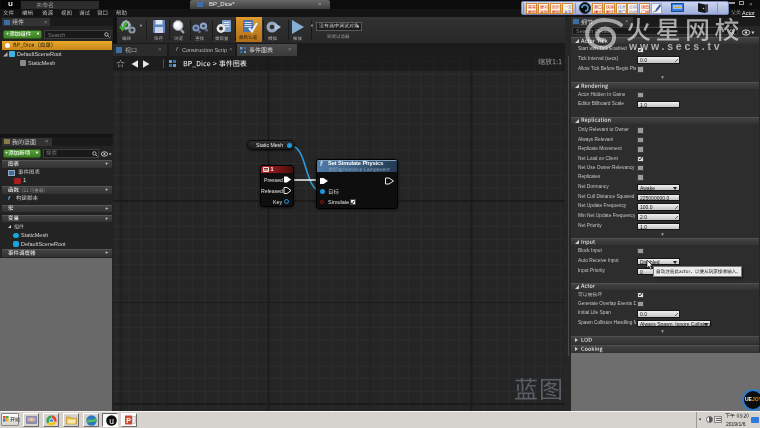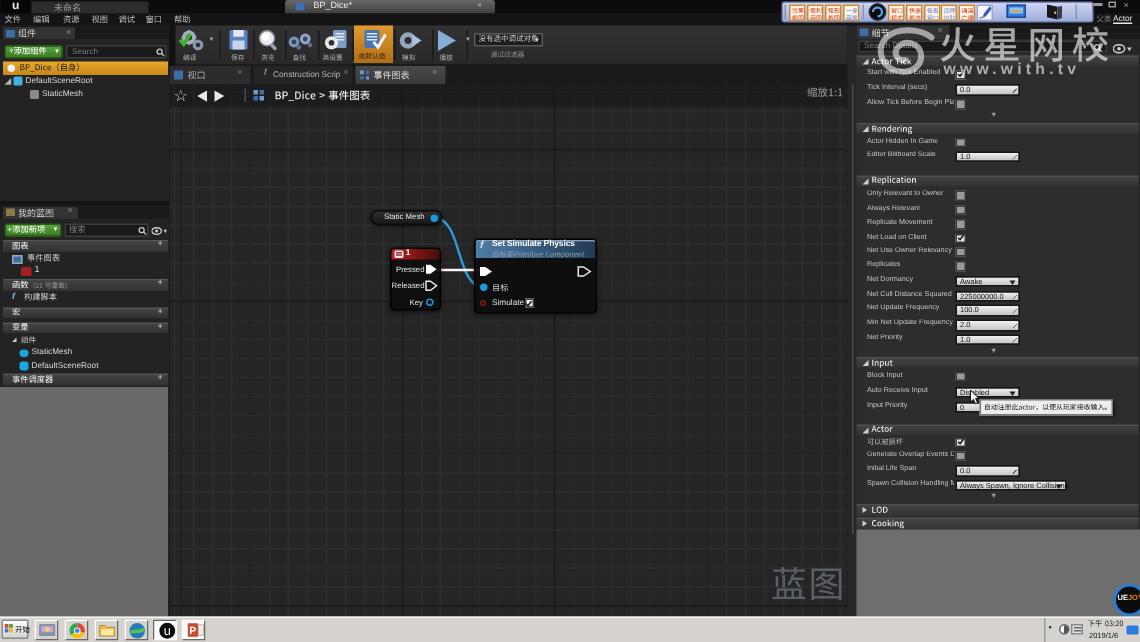--- a/index.html
+++ b/index.html
@@ -762,21 +762,21 @@
   <div class="abs" style="left:717px;top:3px;width:1px;height:10px;background:#8894c0;"></div>
 
   <svg class="abs" style="left:584px;top:18px;" width="40" height="32" viewBox="0 0 40 32">
     <path d="M37,7 C30,1 14,0 7,7 C0,14 3,26 13,29 C23,32 31,26 30,18 C29,11 20,8 15,13 C11,17 14,23 19,22" stroke="rgba(255,255,255,0.55)" stroke-width="4" fill="none" stroke-linecap="round"></path>
   </svg>
   <div class="abs" style="left:626px;top:17px;">
       <svg style="display:block;overflow:visible" width="118" height="27" viewBox="0 0 118 27">
         <path fill="rgba(255,255,255,0.62)" d="M5 5.9C4.5 8.4 3.4 11.1 1.9 12.9L4.2 14C5.8 12.2 6.7 9.2 7.3 6.6ZM20.4 5.9C19.7 8.1 18.4 11.1 17.3 13L19.4 13.9C20.5 12.1 21.9 9.3 23 6.9ZM11.2 1.1C11.1 9.9 11.5 18.3 1.1 22.1C1.7 22.6 2.5 23.5 2.8 24.1C8.2 22 10.9 18.6 12.3 14.6C14.2 19.3 17.4 22.4 22.6 23.9C22.9 23.3 23.7 22.2 24.2 21.8C18 20.3 14.8 16.4 13.3 10.5C13.8 7.5 13.8 4.3 13.8 1.1Z M35.9 7.2H48V9.1H35.9ZM35.9 3.7H48V5.5H35.9ZM33.6 1.8V10.9H35C34 13 32.4 15.1 30.6 16.4C31.2 16.8 32.1 17.5 32.6 17.9C33.4 17.2 34.2 16.3 35 15.2H40.8V17.2H34.1V19.1H40.8V21.4H31.1V23.4H53V21.4H43.3V19.1H50.3V17.2H43.3V15.2H51.4V13.2H43.3V11.4H40.8V13.2H36.4C36.8 12.7 37.1 12.1 37.4 11.5L35.3 10.9H50.5V1.8Z M61.1 2.3V24.1H63.5V19.8C64 20.1 64.8 20.7 65.2 21.1C66.6 19.5 67.7 17.6 68.7 15.3C69.3 16.4 69.9 17.3 70.4 18.1L71.8 16.4C71.3 15.5 70.4 14.3 69.5 13C70.1 10.9 70.6 8.7 71 6.2L68.8 6C68.6 7.7 68.3 9.4 67.9 10.9C67 9.8 66 8.6 65.2 7.6L63.8 9C64.9 10.3 66.1 11.8 67.2 13.3C66.3 15.8 65.1 18 63.5 19.6V4.6H79.6V21.1C79.6 21.6 79.4 21.7 79 21.7C78.5 21.8 76.7 21.8 75.1 21.7C75.5 22.3 75.9 23.4 76 24.1C78.3 24.1 79.8 24 80.7 23.6C81.7 23.2 82 22.5 82 21.1V2.3ZM71 9C72 10.3 73.2 11.8 74.2 13.3C73.3 16 72 18.3 70.2 19.9C70.7 20.2 71.7 20.9 72 21.2C73.5 19.7 74.7 17.8 75.7 15.4C76.4 16.6 77 17.8 77.4 18.8L79 17.3C78.5 16.1 77.6 14.6 76.5 13C77.1 11 77.6 8.7 77.9 6.3L75.8 6.1C75.6 7.8 75.3 9.3 74.9 10.8C74.1 9.8 73.2 8.7 72.4 7.8Z M106.4 8.1C108 9.7 109.8 11.9 110.7 13.4L112.4 11.9C111.5 10.5 109.6 8.4 108 6.8ZM102.8 1.5C103.5 2.4 104.2 3.6 104.6 4.5H98.5V6.7H112.3V4.5H105.2L106.8 3.8C106.5 2.9 105.6 1.6 104.8 0.7ZM107.3 11.5C106.8 13.3 106 15 105 16.4C103.9 15 103 13.4 102.4 11.6L100.8 12C102 10.8 103 9.4 103.8 8L101.7 7C100.8 8.8 99.2 10.8 97.5 12.1C98.1 12.5 98.8 13.2 99.2 13.6C99.6 13.2 100 12.8 100.5 12.4C101.2 14.6 102.3 16.6 103.5 18.2C101.9 19.9 99.8 21.3 97.4 22.3C97.8 22.7 98.6 23.6 98.9 24.1C101.3 23.1 103.4 21.7 105.1 20C106.8 21.7 108.8 23.1 111.2 23.9C111.6 23.3 112.3 22.3 112.8 21.8C110.4 21.1 108.3 19.8 106.6 18.2C107.9 16.4 108.9 14.4 109.6 12.1ZM93.1 0.9V6H89.9V8.2H92.7C92 11.5 90.6 15.3 89.1 17.4C89.5 17.9 90 19 90.3 19.7C91.3 18.1 92.3 15.5 93.1 12.8V24.1H95.2V12.2C95.9 13.5 96.6 15 96.9 15.8L98.3 14.1C97.8 13.3 95.8 10 95.2 9.1V8.2H97.9V6H95.2V0.9Z"></path>
       </svg>
     </div>
-  <div class="abs txt" style="left:629px;top:40px;color:rgba(255,255,255,0.6);font-size:10.5px;font-weight:bold;letter-spacing:2.8px;">www.with.tv</div>
+  <div class="abs txt" style="left:629px;top:40px;color:rgba(255,255,255,0.6);font-size:10.5px;font-weight:bold;letter-spacing:2.8px;">www.secs.tv</div>
 
   <div class="abs" style="left:0;top:411px;width:760px;height:17px;background:#d6d3ce;border-top:1px solid #f5f4f2;"></div>
   <div class="abs" style="left:1px;top:413px;width:18px;height:13px;background:linear-gradient(#fdfdfd,#d6d3ce);border:1px solid #8a8a8a;border-radius:1px;"></div>
   <svg class="abs" style="left:3px;top:416px;" width="6" height="6" viewBox="0 0 6 6">
     <rect x="0" y="0" width="2.6" height="2.6" fill="#e04634"></rect>
       <rect x="3" y="0" width="2.6" height="2.6" fill="#58a838"></rect>
     <rect x="0" y="3" width="2.6" height="2.6" fill="#3a78d8"></rect>
       <rect x="3" y="3" width="2.6" height="2.6" fill="#f0b828"></rect>
   </svg>
   <div class="abs" style="left:10px;top:416.5px;">

